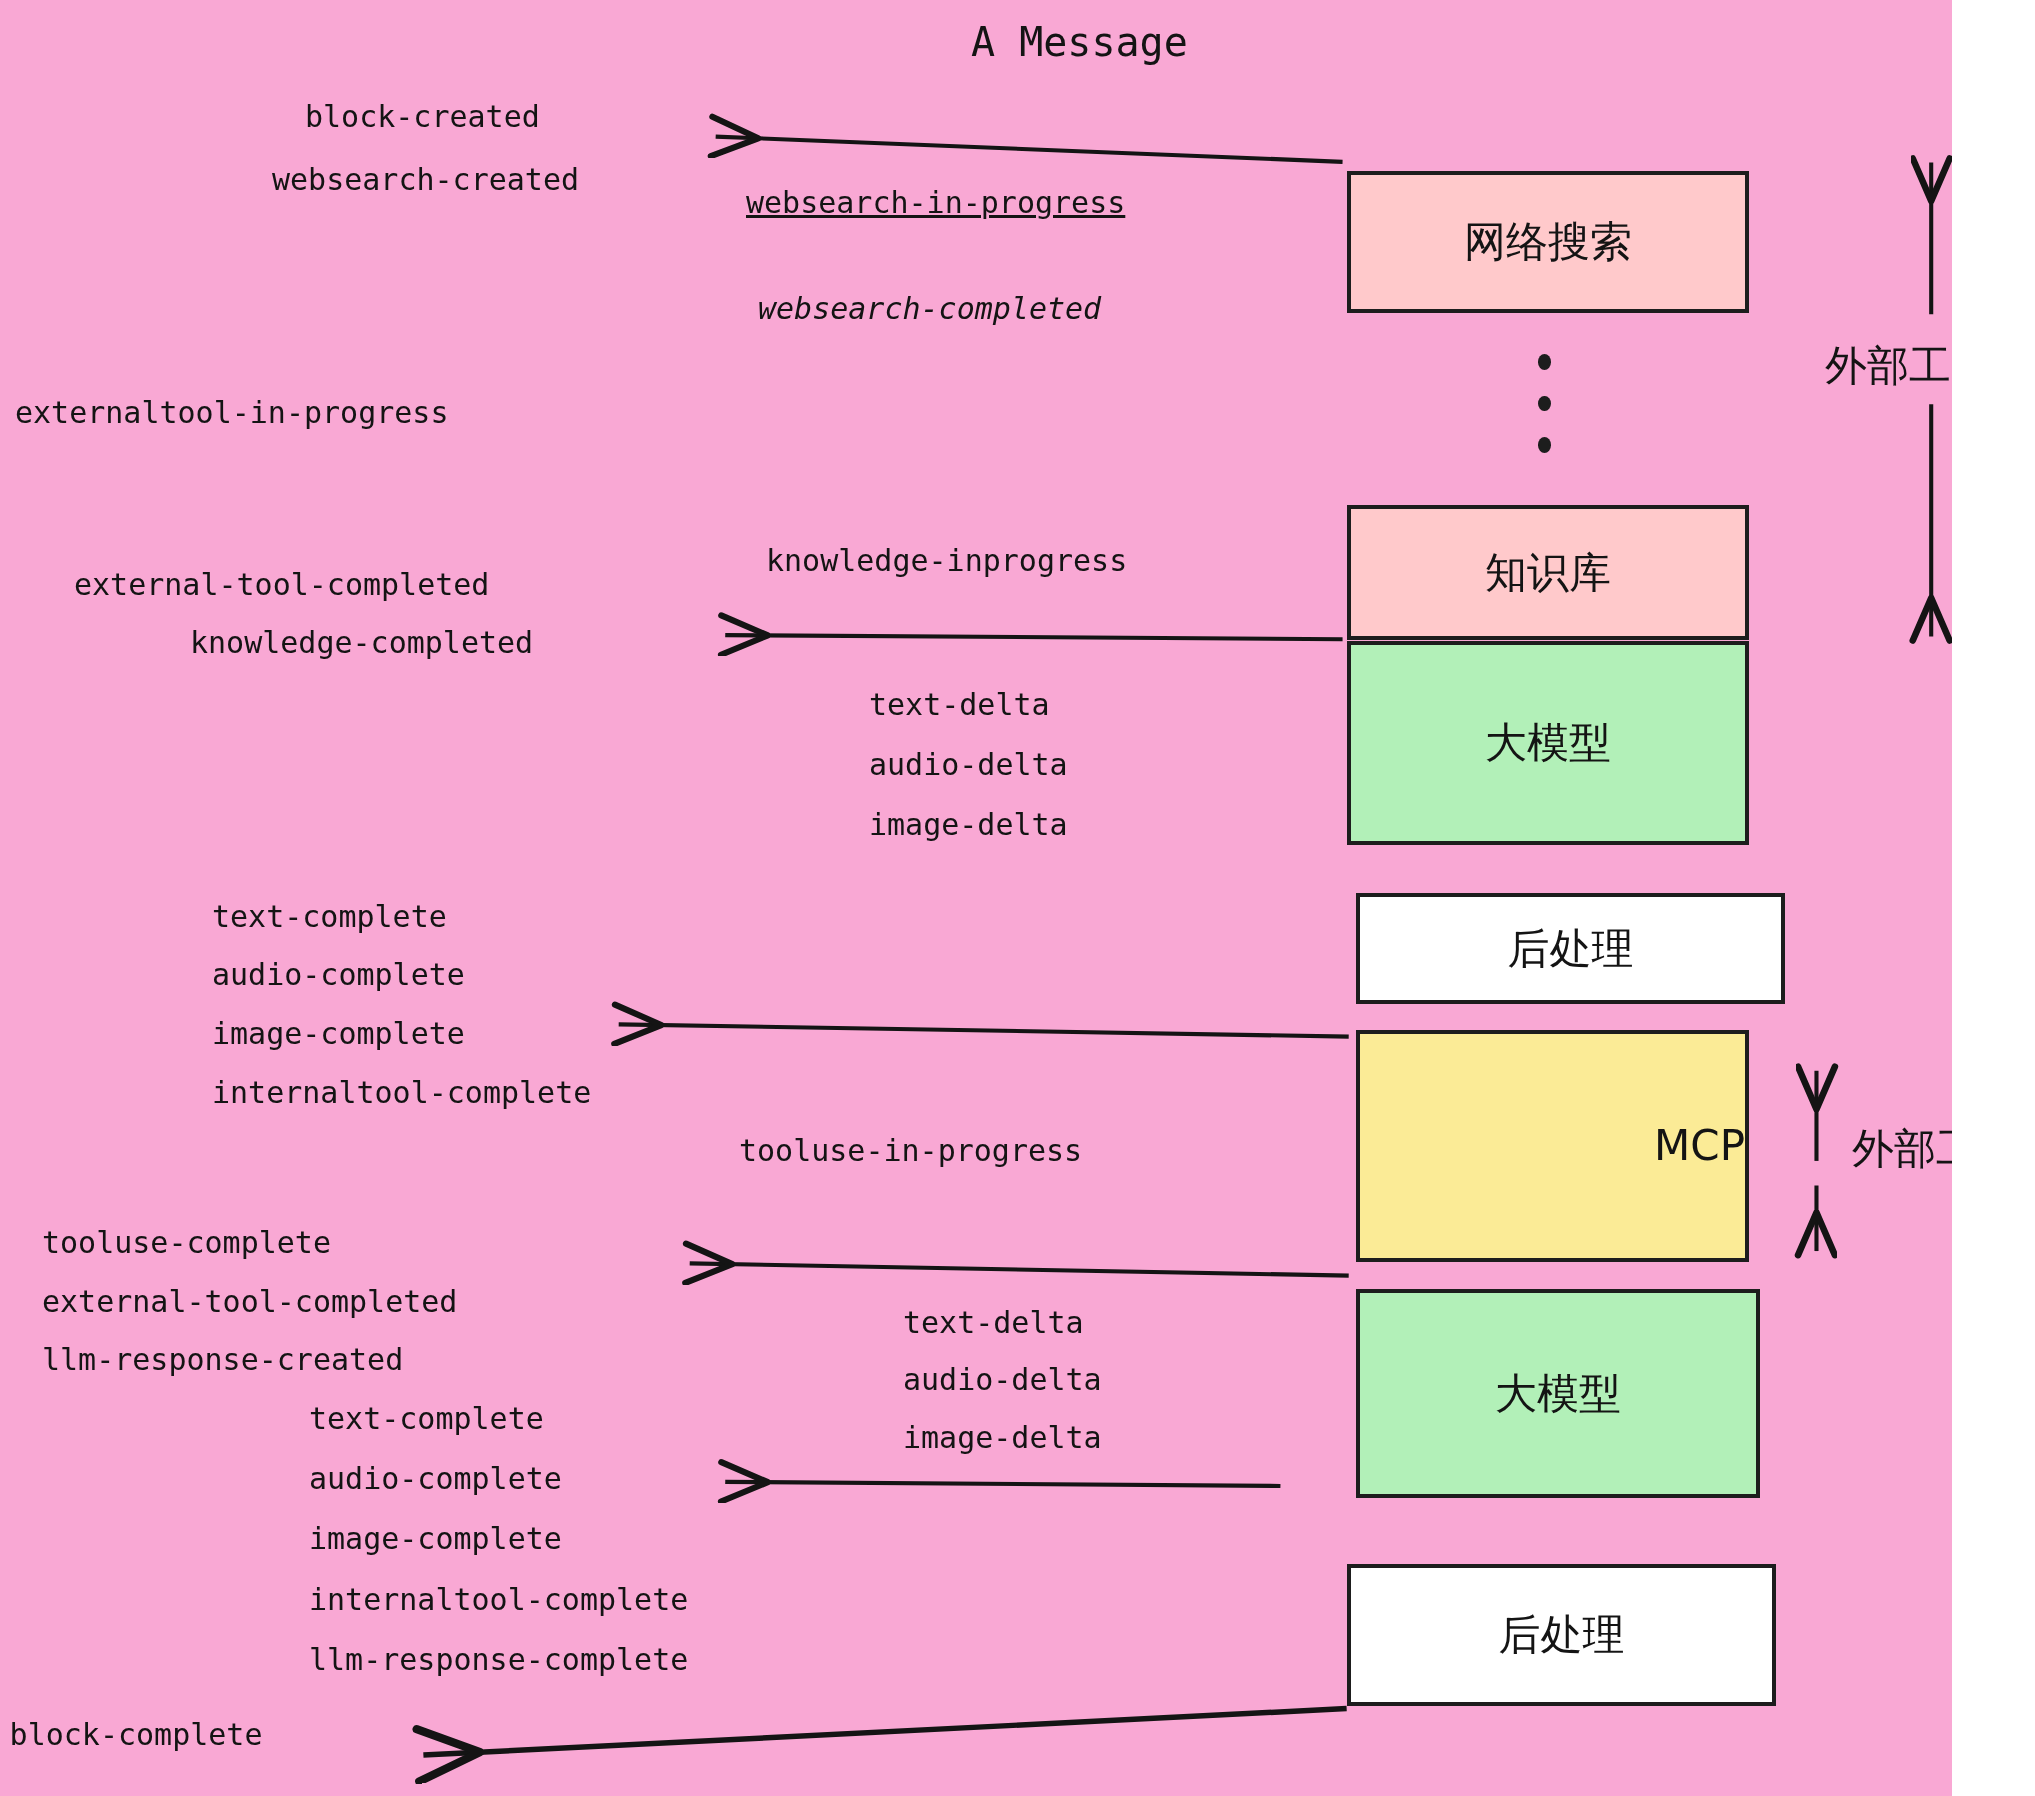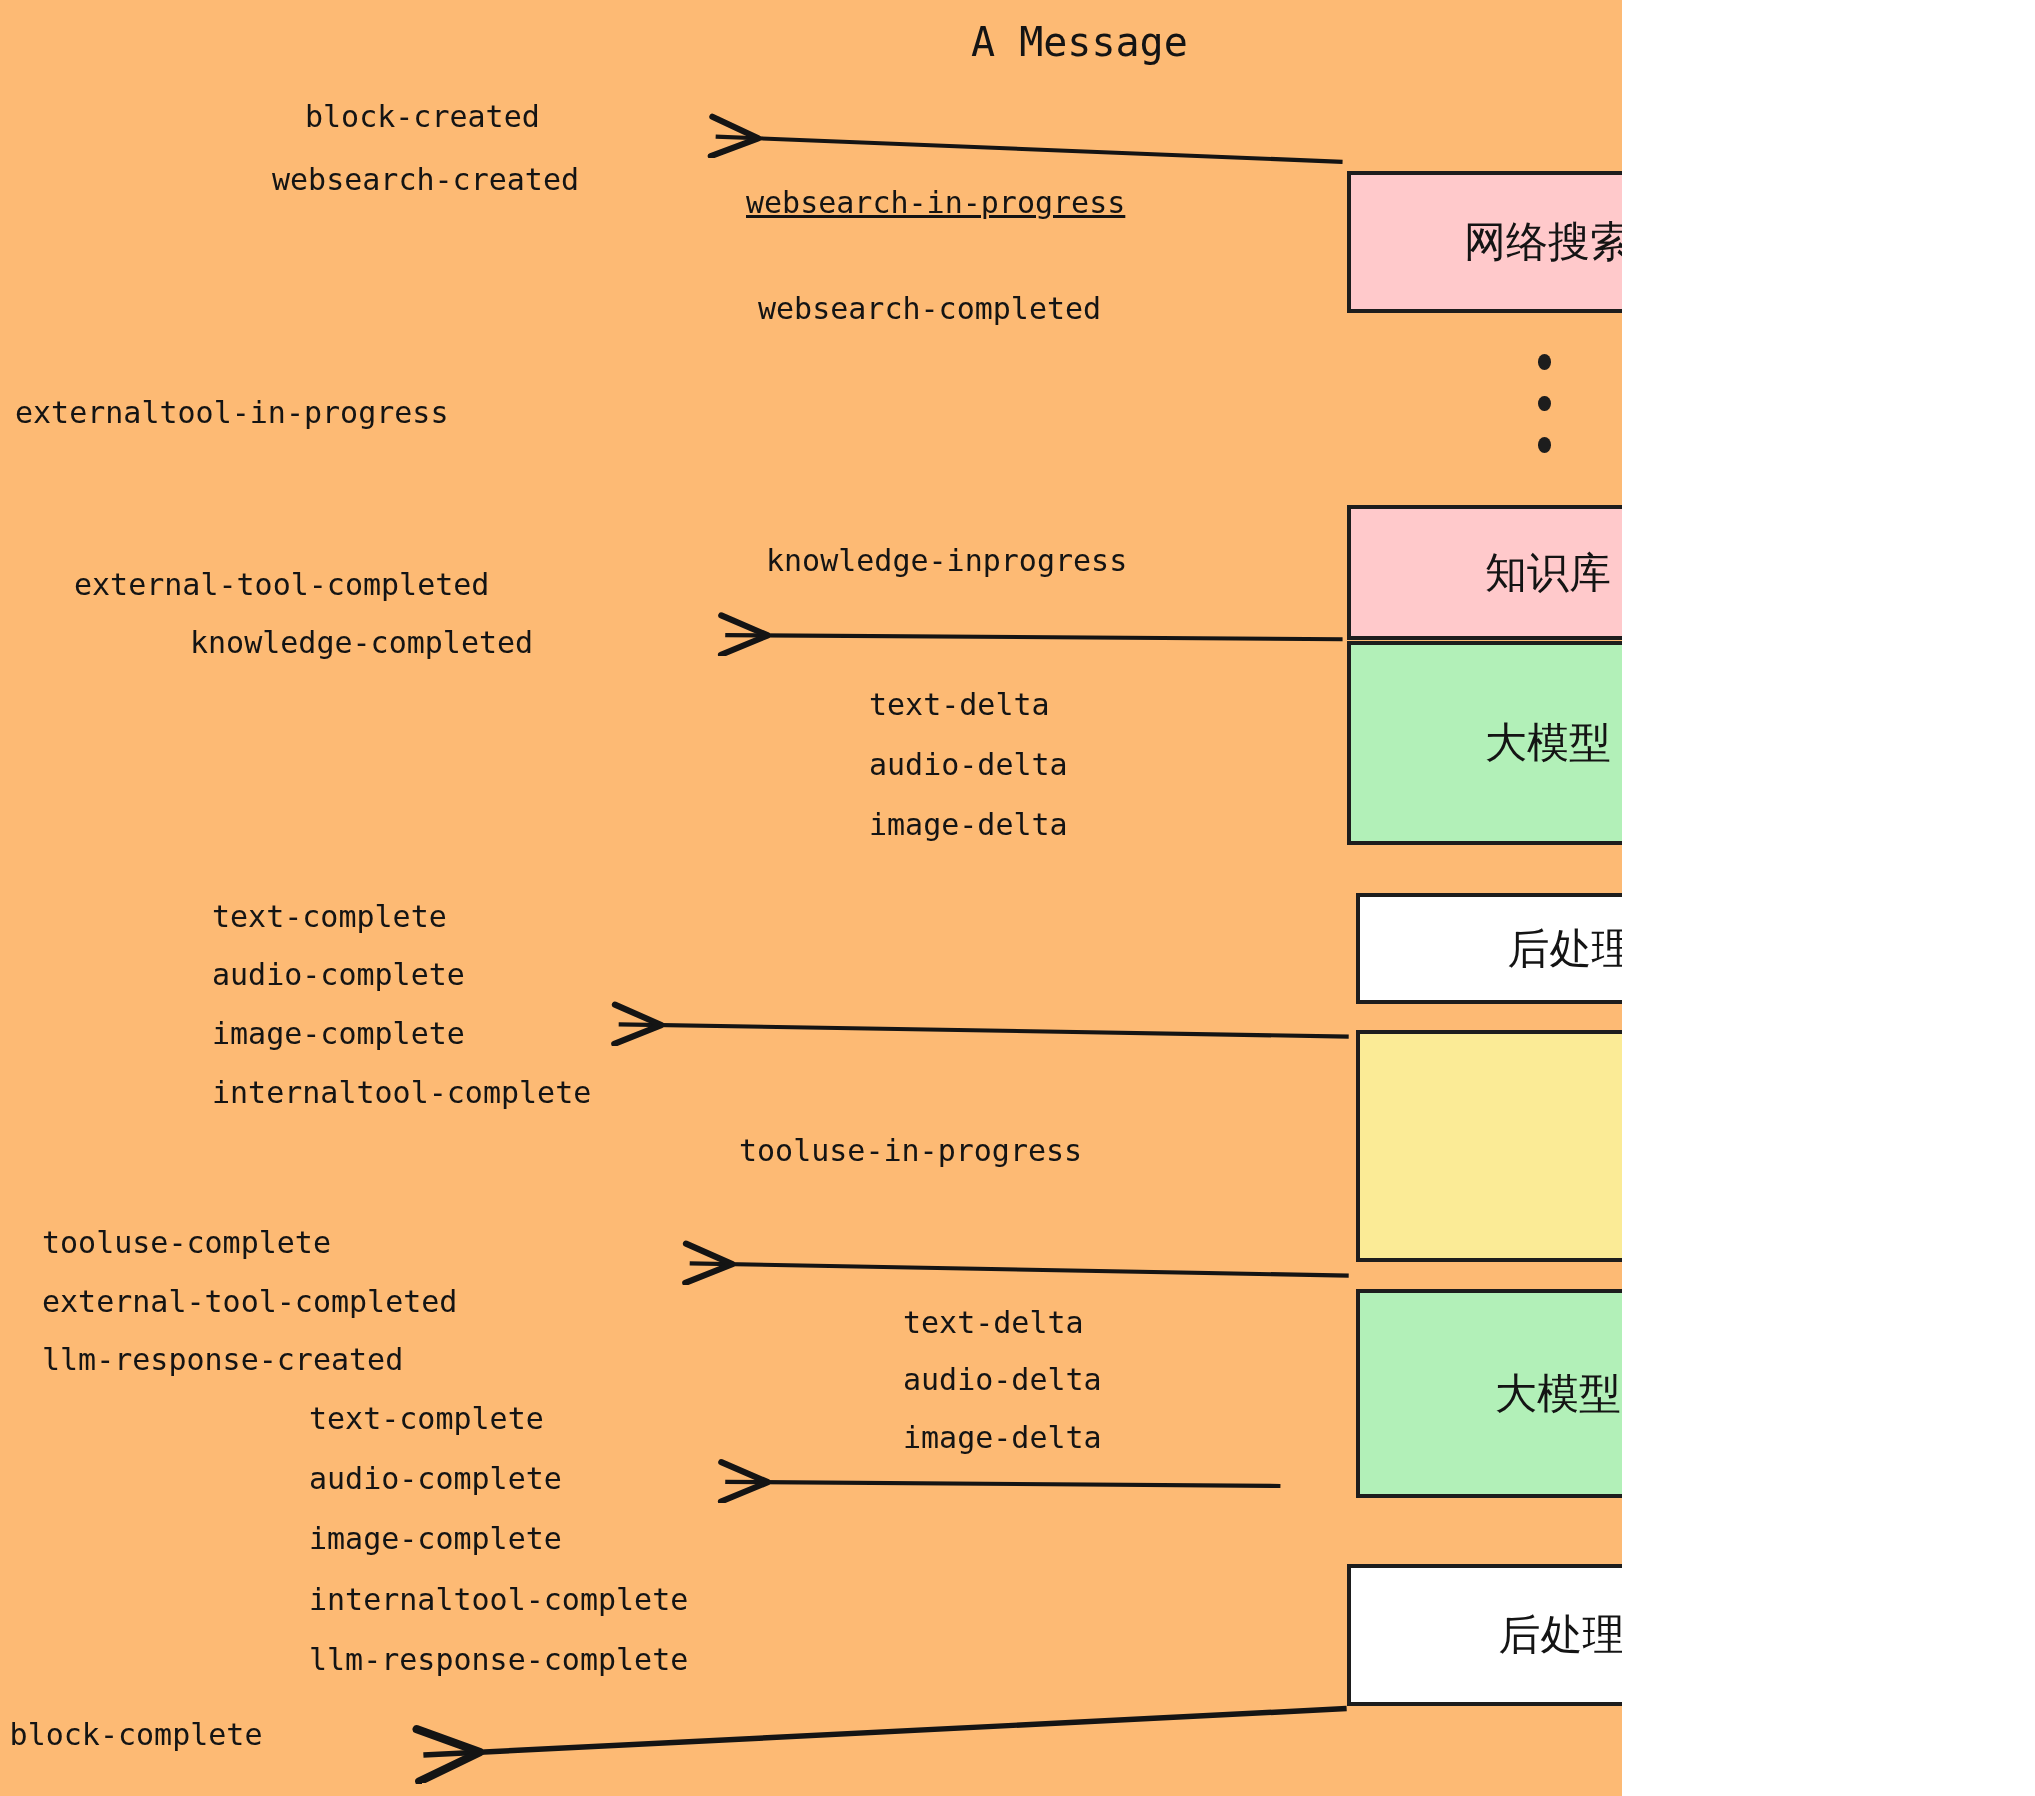--- a/index.html
+++ b/index.html
@@ -2,23 +2,23 @@
 <html style="font-size:11px"><head>
 <meta charset="utf-8">
 <style>
   html, body {
     margin: 0;
     padding: 0;
     background: #ffffff;
   }
   #canvas {
     position: relative;
-    width: 1622px;
+    width: 1952px;
     height: 1796px;
-    background: #fdba74;
+    background: #f9a8d4;
     font-family: "DejaVu Sans Mono", "Liberation Mono", monospace;
     overflow: hidden;
   }
   
   .evt {
     position: absolute;
     font-family: "DejaVu Sans Mono", "Liberation Mono", monospace;
     font-size: 30px;
     color: #141414;
     white-space: nowrap;
@@ -89,21 +89,21 @@
 </head>
 <body>
 
 <div id="canvas">
 
   <div class="title" style="left:971px; top:22px;">A Message</div>
 
   <div class="evt" style="left:305px;  top:102px;">block-created</div>
   <div class="evt" style="left:272px;  top:165px;">websearch-created</div>
   <div class="evt" style="left:746px; top:188px;text-decoration:underline;">websearch-in-progress</div>
-  <div class="evt" style="left:758px; top:294px;">websearch-completed</div>
+  <div class="evt" style="left:758px; top:294px;font-style:italic;">websearch-completed</div>
   <div class="evt" style="left:766px; top:546px;">knowledge-inprogress</div>
   <div class="evt" style="left:15px;   top:398px;">externaltool-in-progress</div>
   <div class="evt" style="left:74px;  top:570px;">external-tool-completed</div>
   <div class="evt" style="left:190px;  top:628px;">knowledge-completed</div>
   <div class="evt" style="left:869px; top:690px;">text-delta</div>
   <div class="evt" style="left:869px; top:750px;">audio-delta</div>
   <div class="evt" style="left:869px; top:810px;">image-delta</div>
   <div class="evt" style="left:212px;  top:902px;">text-complete</div>
   <div class="evt" style="left:212px;  top:960px;">audio-complete</div>
   <div class="evt" style="left:212px;  top:1019px;">image-complete</div>

